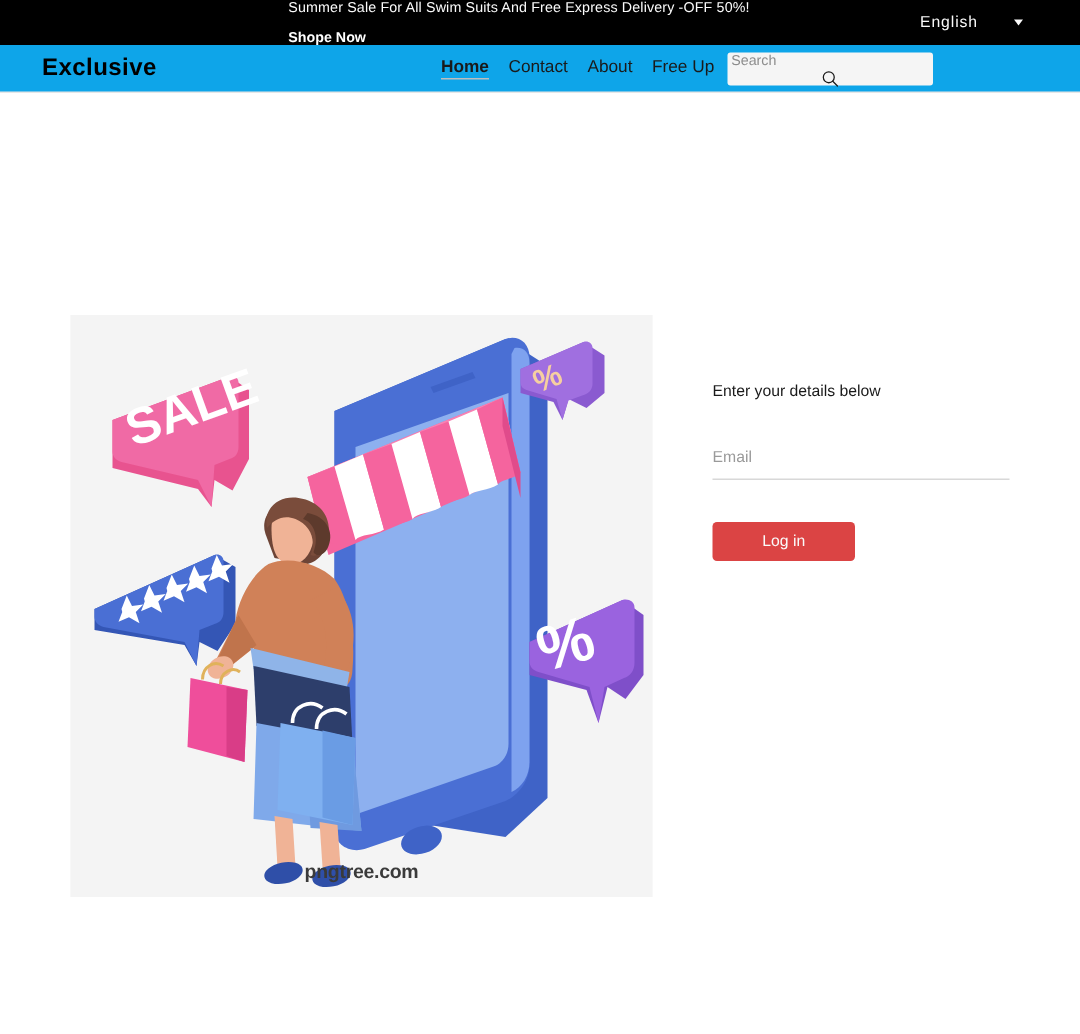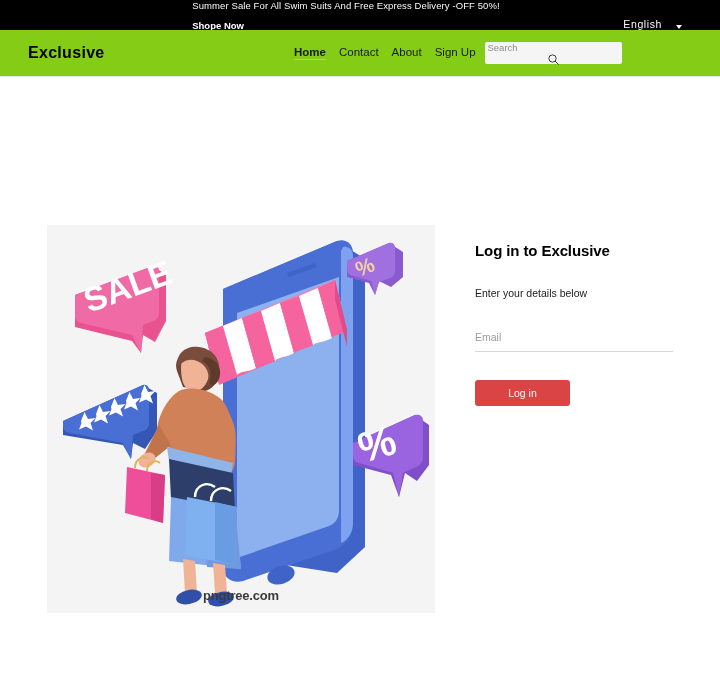--- a/index.html
+++ b/index.html
@@ -43,43 +43,43 @@
     text-underline-offset: 2px;
     cursor: pointer;
     white-space: nowrap;
   }
   .lang-select {
     position: absolute;
     right: 38px;
     top: 0;
     height: 30px;
     display: flex;
-    align-items: flex-end;
-    gap: 14px;
+    align-items: center;
+    gap: 24px;
     cursor: pointer;
   }
   .lang-label {
     color: #fafafa;
     font-size: 10.5px;
     letter-spacing: 0.6px;
   }
   .caret-down {
     width: 0; height: 0;
     border-left: 3.5px solid transparent;
     border-right: 3.5px solid transparent;
     border-top: 4px solid #fafafa;
     margin-bottom: 1px;
   }
 
   
   .header {
     position: relative;
     width: 720px;
-    height: 47px;
-    background: #84cc16;
+    height: 32px;
+    background: #0ea5e9;
     border-bottom: 1px solid #e7e7e7;
     display: flex;
     align-items: center;
   }
   .logo {
     position: absolute;
     left: 28px;
     font-size: 16px;
     font-weight: bold;
     color: #000000;
@@ -220,21 +220,21 @@
   </div>
 </div>
 
 <div class="header">
   <div class="logo">Exclusive</div>
 
   <div class="nav">
     <span class="nav-item active">Home</span>
     <span class="nav-item">Contact</span>
     <span class="nav-item">About</span>
-    <span class="nav-item">Sign Up</span>
+    <span class="nav-item">Free Up</span>
   </div>
 
   <div class="search-wrap">
     <input class="search-input" type="text" placeholder="Search" style="">
     <svg class="search-icon" viewBox="0 0 20 20">
       <circle cx="8.5" cy="8.5" r="5.6" fill="none" stroke="#1a1a1a" stroke-width="1.3"></circle>
       <line x1="12.6" y1="12.6" x2="17.4" y2="17.4" stroke="#1a1a1a" stroke-width="1.3" stroke-linecap="round"></line>
     </svg>
   </div>
 </div>
@@ -351,21 +351,20 @@
           <path d="M168 277 L190 282 L188 340 L168 335 Z" fill="#6a9ce4"></path>
           <path d="M148 272 C148 260 160 256 168 262" fill="none" stroke="#ffffff" stroke-width="2.4"></path>
           <path d="M164 276 C164 264 176 260 184 266" fill="none" stroke="#ffffff" stroke-width="2.4"></path>
         </g>
       </g>
     </svg>
     <div class="watermark">pngtree.com</div>
   </div>
 
   <div class="login-panel">
-    <div class="login-title">Log in to Exclusive</div>
     <div class="login-sub">Enter your details below</div>
 
     <div class="field">
       <input class="field-input" type="text" placeholder="Email" style="">
     </div>
 
 
     <button class="login-button">Log in</button>
   </div>
 

